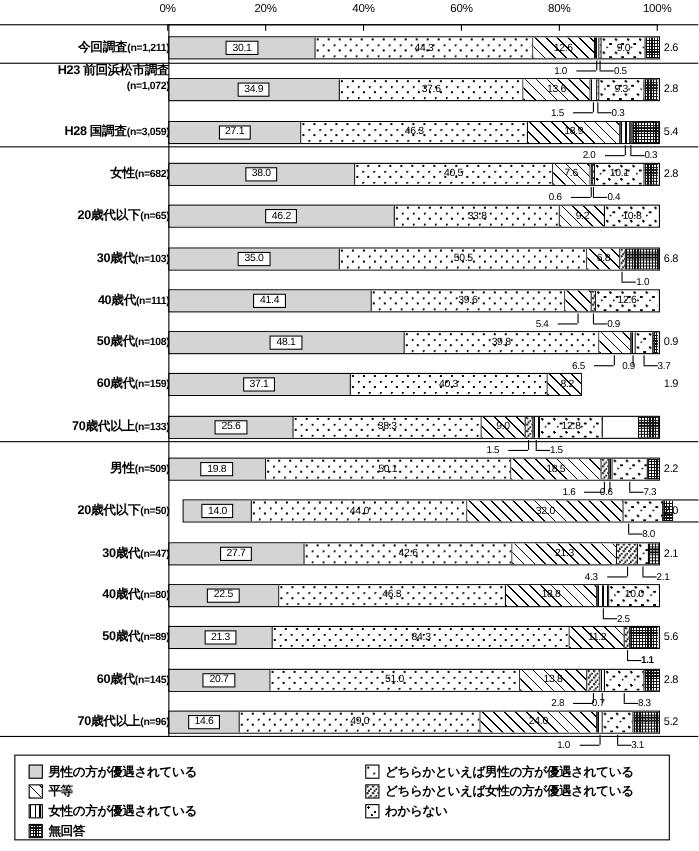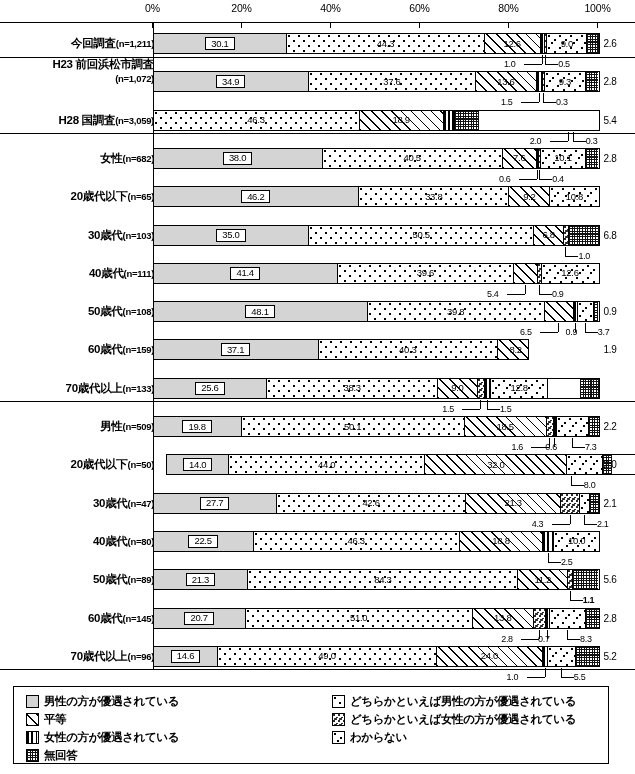--- a/index.html
+++ b/index.html
@@ -269,20 +269,23 @@
         <div class="leader-v" style="left: 538.982px; top: 33px; height: 9px;"></div>
         <div class="callout" style="top: 37px; left: 500.983px;">1.5</div>
         <div class="leader-h" style="top: 42px; left: 520.982px; width: 18px;"></div>
         <div class="leader-v" style="left: 542.987px; top: 33px; height: 9px;"></div>
         <div class="callout" style="top: 37px; left: 555.987px;">0.3</div>
         <div class="leader-h" style="top: 42px; left: 542.987px; width: 13px;"></div>
       </div>
       <div class="row" style="height: 38.3px; top: 76.6px; position: absolute; left: 0px; width: 635px;">
         <div class="row-label" style="top: 14px;"><span>H28 国調査</span><span class="nsmall">(n=3,059)</span></div>
         <div class="bar" style="left: 152.5px; top: 11px; width: 447.2px; height: 21px;">
+          <div class="seg p0" style="width: 120.595px; flex: 0 0 120.595px;">
+            <span class="seg-val">27.1</span>
+          </div>
           <div class="seg p1" style="width: 206.035px; flex: 0 0 206.035px;">
             <span class="seg-val">46.3</span>
           </div>
           <div class="seg p2" style="width: 84.105px; flex: 0 0 84.105px;">
             <span class="seg-val">18.9</span>
           </div>
           <div class="seg p3" style="width: 8.9px; flex: 0 0 8.9px;"></div>
           <div class="seg p4" style="width: 1.335px; flex: 0 0 1.335px;"></div>
           <div class="seg p5" style="width: 0px; flex: 0 0 0px;"></div>
           <div class="seg p6" style="width: 24.03px; flex: 0 0 24.03px;"></div>
@@ -608,21 +611,21 @@
           </div>
           <div class="seg p3" style="width: 4.45px; flex: 0 0 4.45px;"></div>
           <div class="seg p5" style="width: 28.035px; flex: 0 0 28.035px;"></div>
           <div class="seg p6" style="width: 23.14px; flex: 0 0 23.14px;"></div>
         </div>
         <div class="tail-val" style="left: 603.5px; top: 16px;">5.2</div>
         <div class="leader-v" style="left: 544.545px; top: 33px; height: 9px;"></div>
         <div class="callout" style="top: 37px; left: 506.545px;">1.0</div>
         <div class="leader-h" style="top: 42px; left: 526.545px; width: 18px;"></div>
         <div class="leader-v" style="left: 560.788px; top: 33px; height: 9px;"></div>
-        <div class="callout" style="top: 37px; left: 573.788px;">5.5</div>
+        <div class="callout" style="top: 37px; left: 573.788px;">3.1</div>
         <div class="leader-h" style="top: 42px; left: 560.788px; width: 13px;"></div>
       </div>
       <div class="sep" style="top: 34.5px;"></div>
       <div class="sep" style="top: 111.1px;"></div>
       <div class="sep" style="top: 379.2px;"></div>
       <div class="sep" style="top: -0.5px;"></div>
       <div class="sep" style="top: 647.3px;"></div>
       <div class="baseline" style="left: 152.5px; top: -0.5px; height: 648.3px;"></div>
     </div>
 

